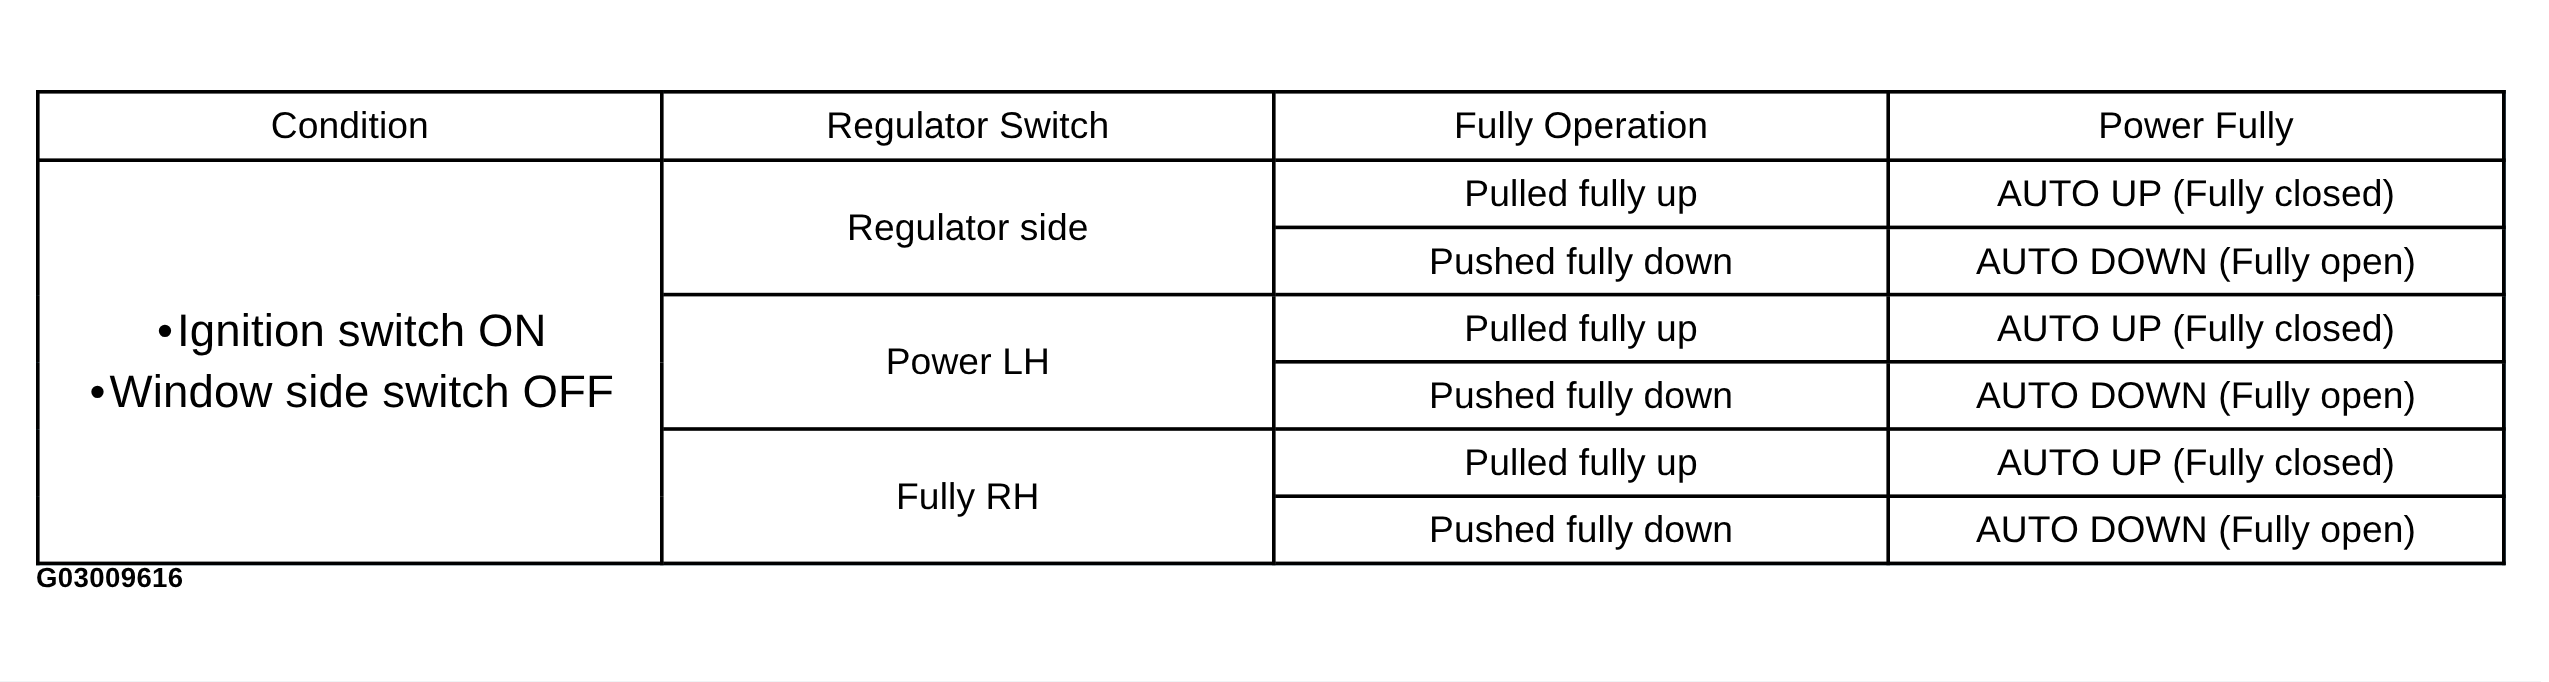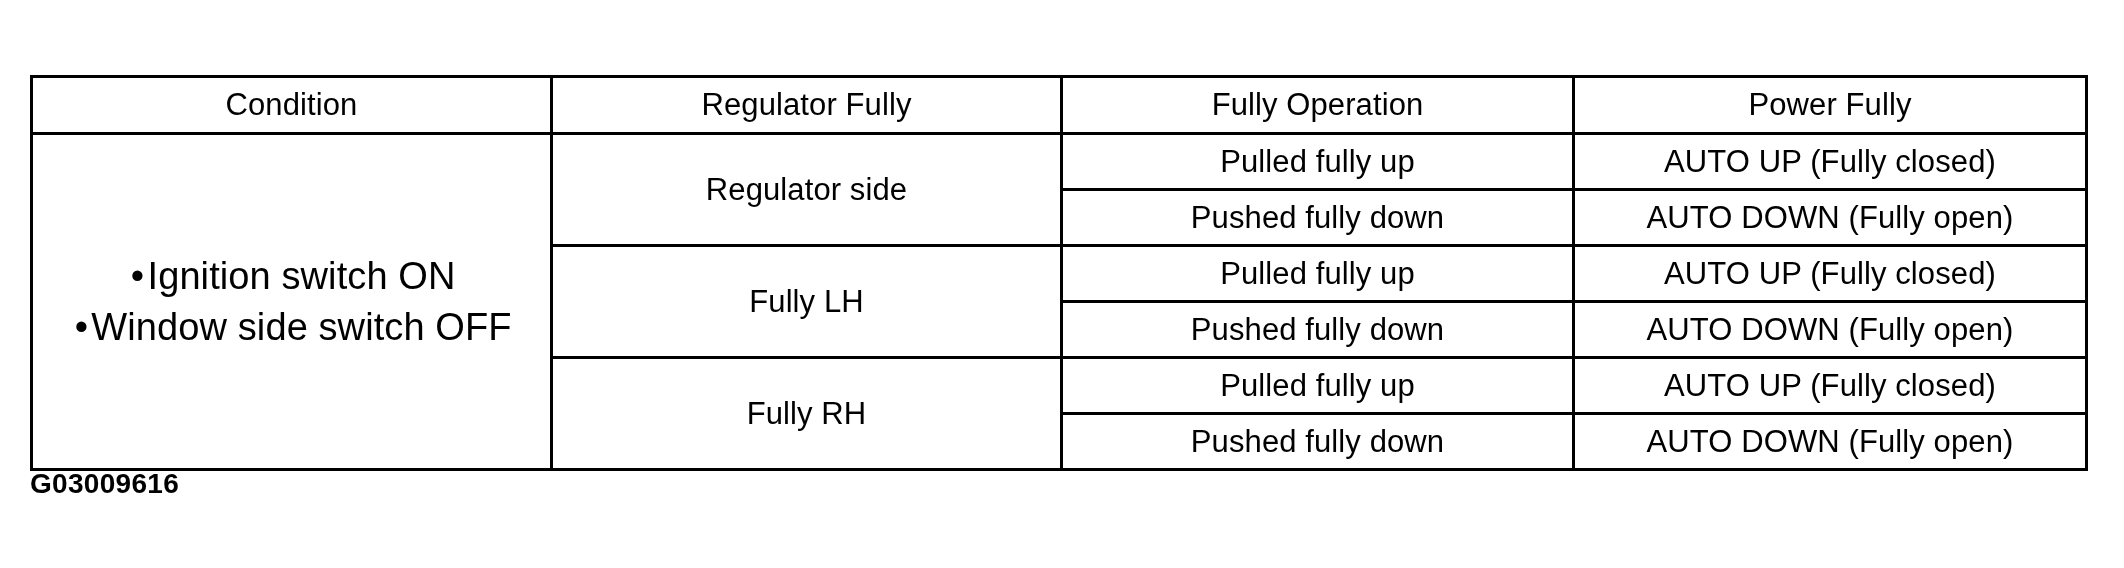--- a/index.html
+++ b/index.html
@@ -76,21 +76,21 @@
   .bullet-mark {
     display: inline-block;
     width: 20px;
   }
 
   
   .figure-code {
     position: absolute;
     left: 30px;
     top: 468px;
-    font-size: 28px;
+    font-size: 23px;
     font-weight: bold;
     letter-spacing: 0.3px;
     white-space: nowrap;
   }
 </style>
 </head>
 <body>
 
 <div class="page">
 
@@ -98,21 +98,21 @@
     <table class="spec-table">
       <colgroup>
         <col class="c1">
           <col class="c2">
           <col class="c3">
           <col class="c4">
       </colgroup>
       <thead>
         <tr class="header-row">
           <th>Condition</th>
-          <th>Regulator Fully</th>
+          <th>Regulator Switch</th>
           <th>Fully Operation</th>
           <th>Power Fully</th>
         </tr>
       </thead>
       <tbody>
 
         <tr class="data-row">
           <td class="condition-cell" rowspan="6">
             <ul class="cond-list">
               <li><span class="bullet-mark">•</span><span>Ignition switch ON</span></li>
@@ -122,21 +122,21 @@
           <td rowspan="2">Regulator side</td>
           <td>Pulled fully up</td>
           <td>AUTO UP (Fully closed)</td>
         </tr>
         <tr class="data-row">
           <td>Pushed fully down</td>
           <td>AUTO DOWN (Fully open)</td>
         </tr>
 
         <tr class="data-row">
-          <td rowspan="2">Fully LH</td>
+          <td rowspan="2">Power LH</td>
           <td>Pulled fully up</td>
           <td>AUTO UP (Fully closed)</td>
         </tr>
         <tr class="data-row">
           <td>Pushed fully down</td>
           <td>AUTO DOWN (Fully open)</td>
         </tr>
 
         <tr class="data-row">
           <td rowspan="2">Fully RH</td>

